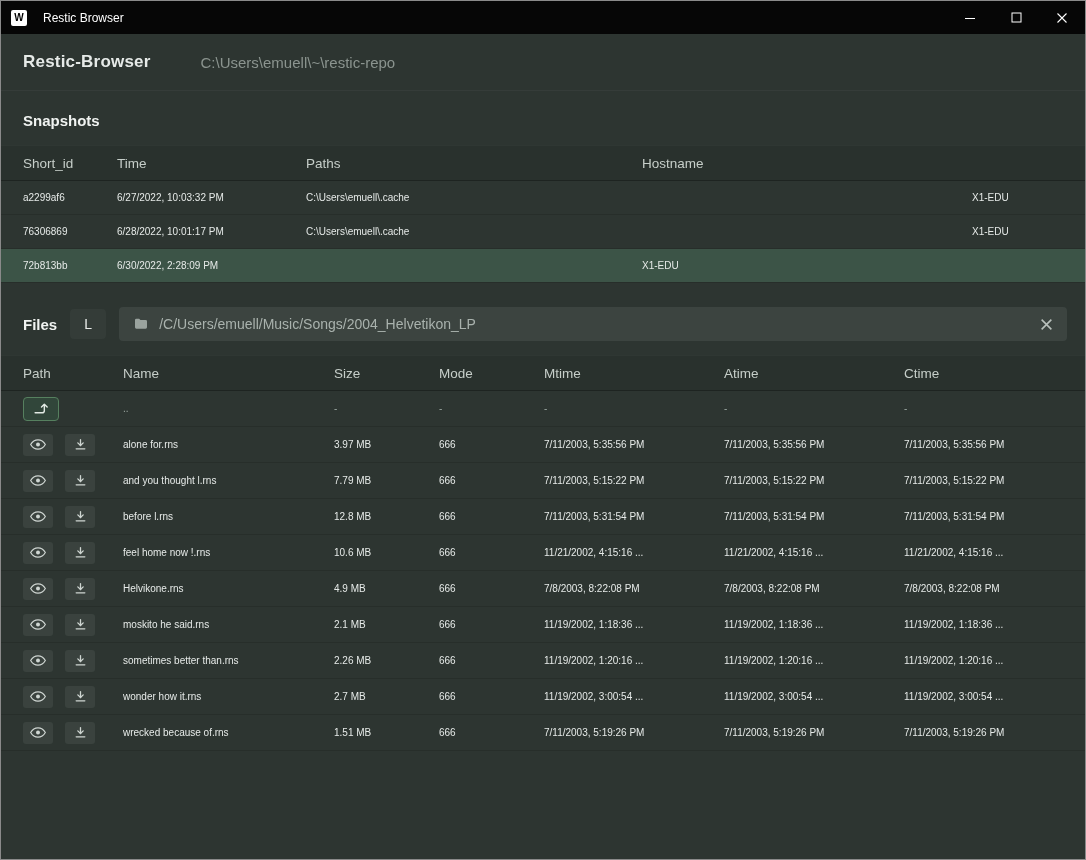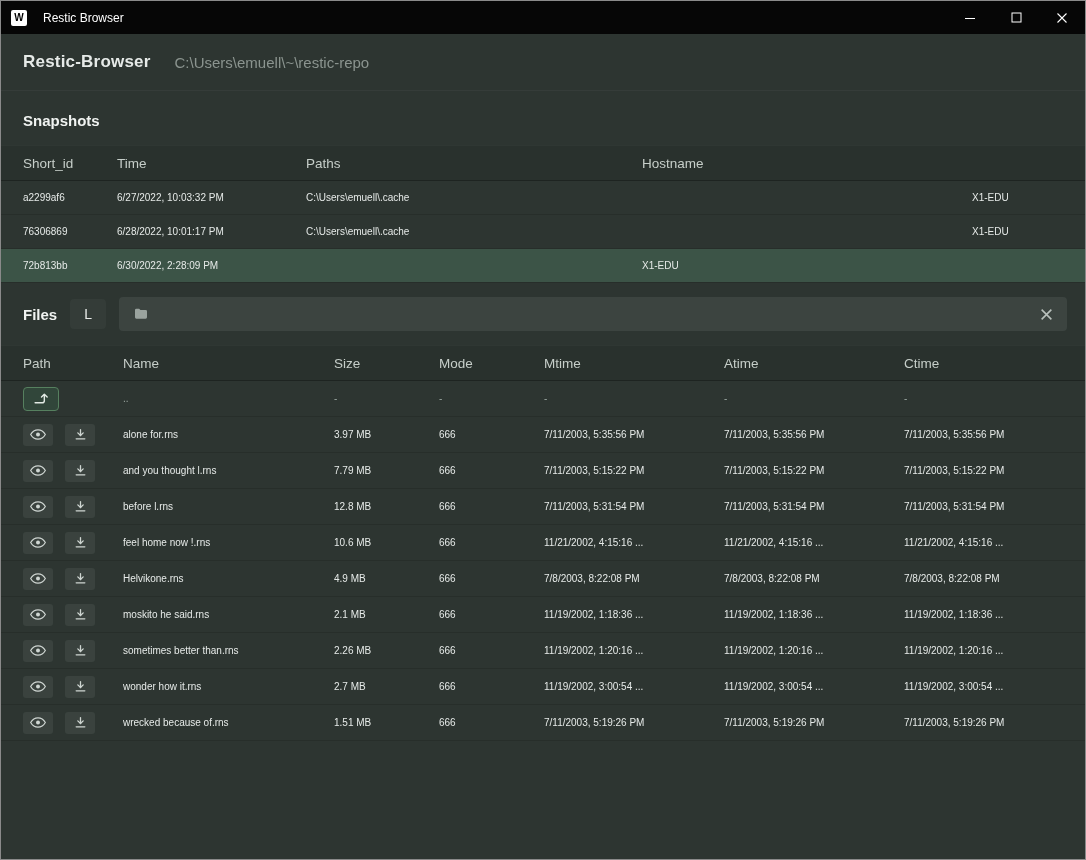--- a/index.html
+++ b/index.html
@@ -36,34 +36,34 @@
   .titlebar-title{margin-left:16px;font-size:12px;color:#ffffff;}
   .titlebar-spacer{flex:1;}
   .win-btn{width:46px;height:33px;display:flex;align-items:center;justify-content:center;color:#fff;background:transparent;border:none;cursor:pointer;}
   .win-btn svg{display:block;}
   
   .header{height:57px;display:flex;align-items:center;padding:0 22px;border-bottom:1px solid rgba(255,255,255,0.04);}
   .app-title{font-size:17px;font-weight:700;letter-spacing:.2px;}
   .select-repo-btn{margin-left:26px;background:var(--btn-bg);border:1px solid var(--btn-border);
     border-radius:4px;padding:11px 26px;font-size:14px;font-weight:600;color:#eef1ef;cursor:pointer;
     font-family:"Liberation Sans", sans-serif;}
-  .repo-path{margin-left:24px;font-size:15px;color:var(--text-dim);flex:1;white-space:nowrap;overflow:hidden;}
+  .repo-path{margin-left:50px;font-size:15px;color:var(--text-dim);flex:1;white-space:nowrap;overflow:hidden;}
   
   .section-title{font-size:15px;font-weight:700;padding:21px 22px 16px;color:#f0f3f1;}
   .grid{display:grid;align-items:center;padding:0 22px;}
   .snap-cols{grid-template-columns:94px 189px 336px 330px 1fr;}
   .file-cols{grid-template-columns:100px 211px 105px 105px 180px 180px 1fr;}
   .table-header{height:36px;background:var(--panel-header);color:var(--header-text);font-size:13.5px;
     border-top:1px solid rgba(255,255,255,0.03);border-bottom:1px solid rgba(0,0,0,0.25);}
   .cell{overflow:hidden;white-space:nowrap;text-overflow:ellipsis;padding-right:14px;}
   .cell:last-child{padding-right:0;}
   .row{height:34px;font-size:10px;border-bottom:1px solid var(--line);cursor:default;}
   .row.selected{background:var(--selected);}
   
-  .files-bar{display:flex;align-items:center;margin:14px 18px 14px 22px;gap:13px;}
+  .files-bar{display:flex;align-items:center;margin:24px 18px 14px 22px;gap:13px;}
   .files-title{font-size:15px;font-weight:700;color:#f0f3f1;}
   .l-button{width:36px;height:30px;background:#343c38;border:none;border-radius:4px;color:#e8ebe9;
     font-size:14px;display:flex;align-items:center;justify-content:center;cursor:pointer;
     font-family:"Liberation Sans", sans-serif;}
   .path-bar{flex:1;height:34px;background:var(--pathbar-bg);border-radius:4px;display:flex;
     align-items:center;padding:0 14px;gap:10px;color:#a9b2ad;font-size:14px;cursor:text;}
   .path-bar .folder{color:#9aa39e;display:flex;}
   .path-text{white-space:nowrap;overflow:hidden;text-overflow:ellipsis;}
   .path-clear{margin-left:auto;background:none;border:none;color:#b9c1bc;display:flex;cursor:pointer;padding:0;}
   
@@ -139,20 +139,21 @@
 
 <div class="files-bar">
   <div class="files-title">Files</div>
   <button class="l-button">L</button>
   <div class="path-bar">
     <span class="folder">
       <svg width="16" height="16" viewBox="0 0 24 24" fill="currentColor">
           <path d="M3 6a2 2 0 0 1 2-2h4.2l2 2H19a2 2 0 0 1 2 2v9a2 2 0 0 1-2 2H5a2 2 0 0 1-2-2V6z"></path>
         </svg>
     </span>
+    <span class="path-text">/C/Users/emuell/Music/Songs/2004_Helvetikon_LP</span>
     <button class="path-clear">
       <svg width="13" height="13" viewBox="0 0 12 12">
           <path d="M1.5 1.5l9 9M10.5 1.5l-9 9" stroke="currentColor" stroke-width="1.4"></path>
         </svg>
     </button>
   </div>
 </div>
 
 <div class="grid file-cols table-header">
   <div class="cell">Path</div>

